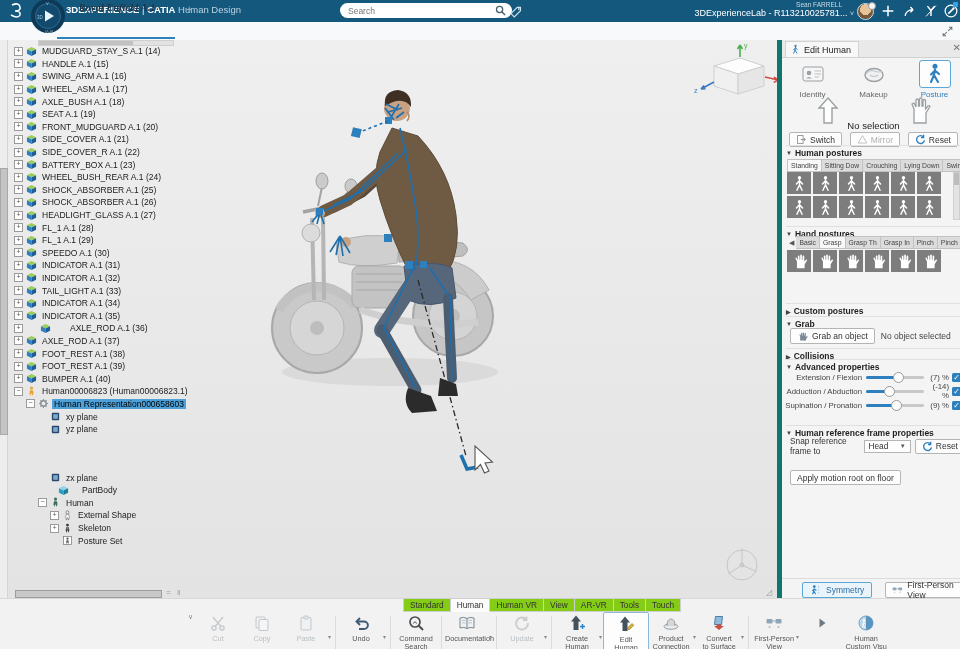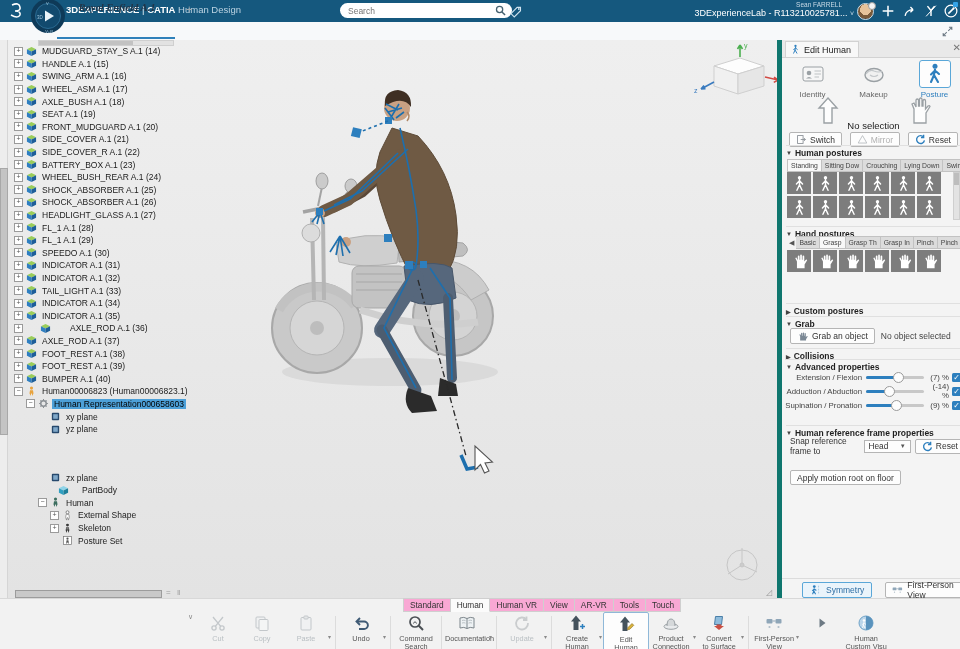--- a/index.html
+++ b/index.html
@@ -121,21 +121,21 @@
             font-size:8.5px;color:#333;display:flex;align-items:center;padding:0 6px;}
   #pfoot{left:0;top:538px;width:183px;height:20px;border-top:1px solid #dcdcdc;}
   #symbtn{left:20px;top:542px;height:14px;border:1px solid #5aa7d8;background:#eaf4fb;border-radius:2px;
           display:flex;align-items:center;gap:4px;padding:0 7px;font-size:8.5px;color:#2d6da3;}
   #fpvbtn{left:103px;top:542px;height:14px;border:1px solid #b5b5b5;background:#fdfdfd;border-radius:2px;
           display:flex;align-items:center;gap:4px;padding:0 6px;font-size:8.5px;color:#333;}
 
   
   #bottombar{left:0;top:598px;width:960px;height:51px;background:#f2f2f2;border-top:1px solid #d8d8d8;}
   #bktabs{left:403px;top:-1px;display:flex;}
-  .bktab{height:12px;line-height:12px;padding:0 6px;font-size:8.3px;color:#333;background:#f9a8d4;
+  .bktab{height:12px;line-height:12px;padding:0 6px;font-size:8.3px;color:#333;background:#84cc16;
          border:1px solid #cfcfcf;border-left-width:0;}
   .bktab:first-child{border-left-width:1px;}
   .bktab.active{background:#fbfbfb;border-bottom-color:#fbfbfb;}
   #actchev{left:188px;top:14px;font-size:7px;color:#8a8a8a;}
   #actions{left:196px;top:13px;display:flex;align-items:flex-start;}
   .act{width:44px;text-align:center;padding-top:1px;}
   .act .aic{height:20px;display:flex;align-items:center;justify-content:center;}
   .albl{font-size:7.3px;line-height:8px;color:#555;margin-top:2px;}
   .act.dis .albl{color:#b9bfc3;}
   .act.dis svg{opacity:.45;}

